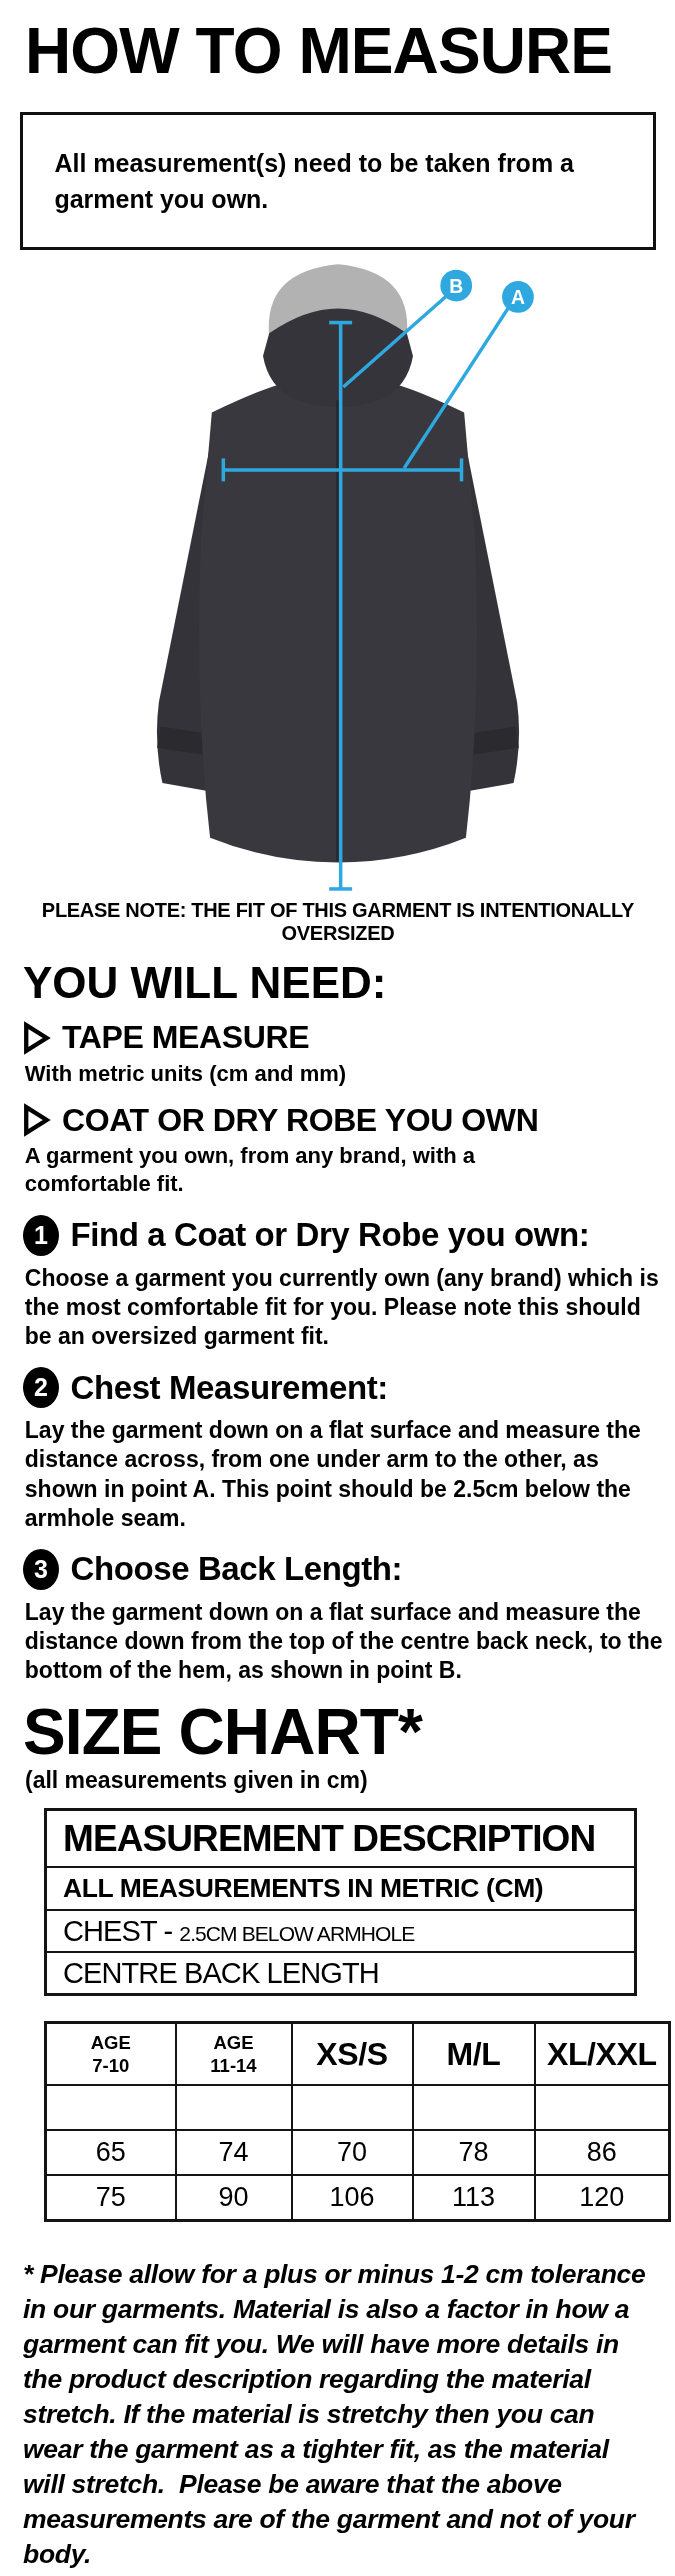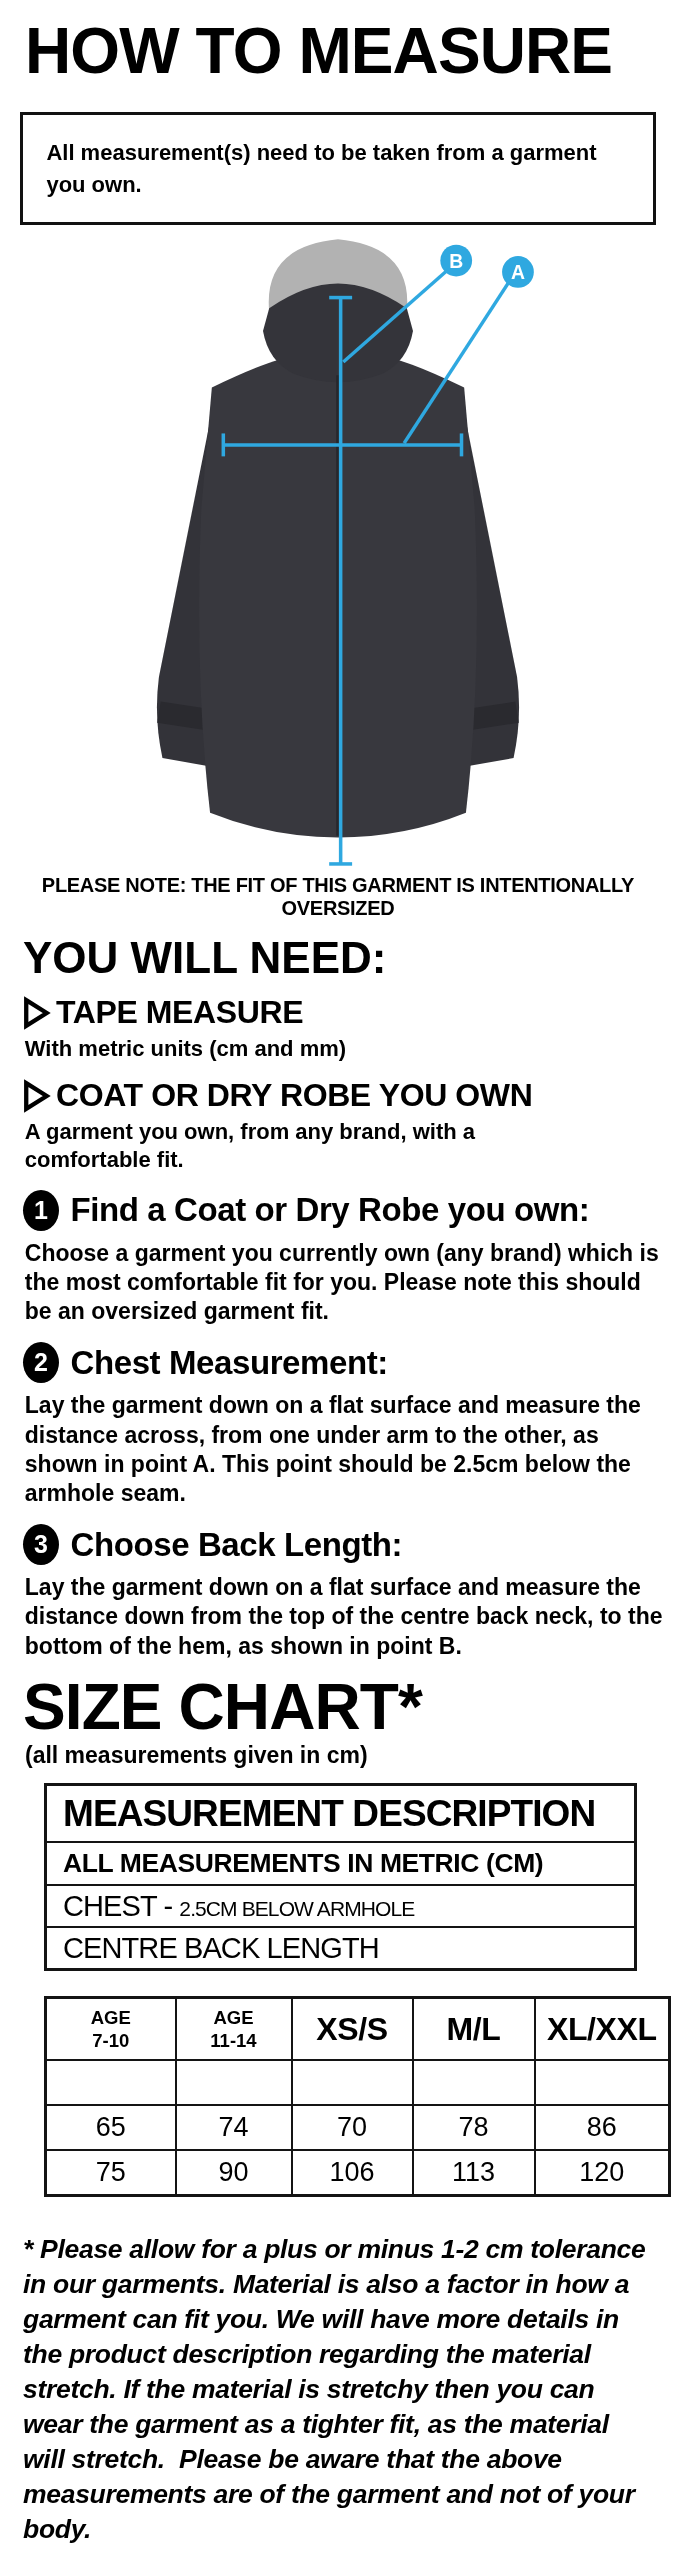--- a/index.html
+++ b/index.html
@@ -1,28 +1,28 @@
 <!DOCTYPE html>
 <html style="font-size:14px"><head>
 <meta charset="utf-8">
 <style>
   html,body{margin:0;padding:0;}
   body{width:676px;height:2576px;overflow:hidden;background:#fff;color:#000;
        font-family:"Liberation Sans","DejaVu Sans",sans-serif;}
   .page{padding-top:16px;}
   .title{font-size:64px;font-weight:bold;letter-spacing:-0.9px;line-height:.95;margin:5.3px 0 0 25px;}
   .notice-box{margin:30px 20px 0;border:3.5px solid #111;padding:17.6px 19.4px;}
-  .notice-box p{font-size:22px;font-weight:bold;line-height:1.45;margin:4px;}
+  .notice-box p{font-size:25px;font-weight:bold;line-height:1.45;margin:12px;}
   .diagram{position:relative;height:644px;margin-top:1.8px;}
   .diagram svg{display:block;}
   .badge-letter{font-size:22px;font-weight:bold;fill:#fff;text-anchor:middle;}
   .diagram-note{text-align:center;font-size:20px;font-weight:bold;letter-spacing:-0.3px;margin-top:3.5px;}
   .need-heading{font-size:44px;font-weight:bold;margin:16px 0 0 23px;line-height:1;}
   .need-item{margin:14px 0 0 23px;}
-  .need-title-row{display:flex;align-items:center;gap:5px;}
+  .need-title-row{display:flex;align-items:center;gap:11px;}
   .tri{width:28px;height:34px;flex:0 0 auto;}
   .need-title{font-size:32px;font-weight:bold;letter-spacing:-0.4px;}
   .need-desc{font-size:22px;font-weight:bold;line-height:1.28;margin:3.5px 0 0 1.8px;max-width:529px;}
   .step{margin:16px 0 0 23px;}
   .step-title-row{display:flex;align-items:center;gap:11.5px;}
   .step-num{width:36px;height:41px;border-radius:50%;background:#000;color:#fff;
             font-size:25px;font-weight:bold;display:flex;align-items:center;justify-content:center;flex:0 0 auto;}
   .step-title{font-size:33px;font-weight:bold;letter-spacing:-0.4px;}
   .step-body{font-size:23px;font-weight:bold;line-height:1.27;margin:8px 0 0 1.8px;max-width:649px;}
   .size-chart-title{font-size:64px;font-weight:bold;letter-spacing:-0.9px;line-height:1;margin:14px 0 0 23px;}

